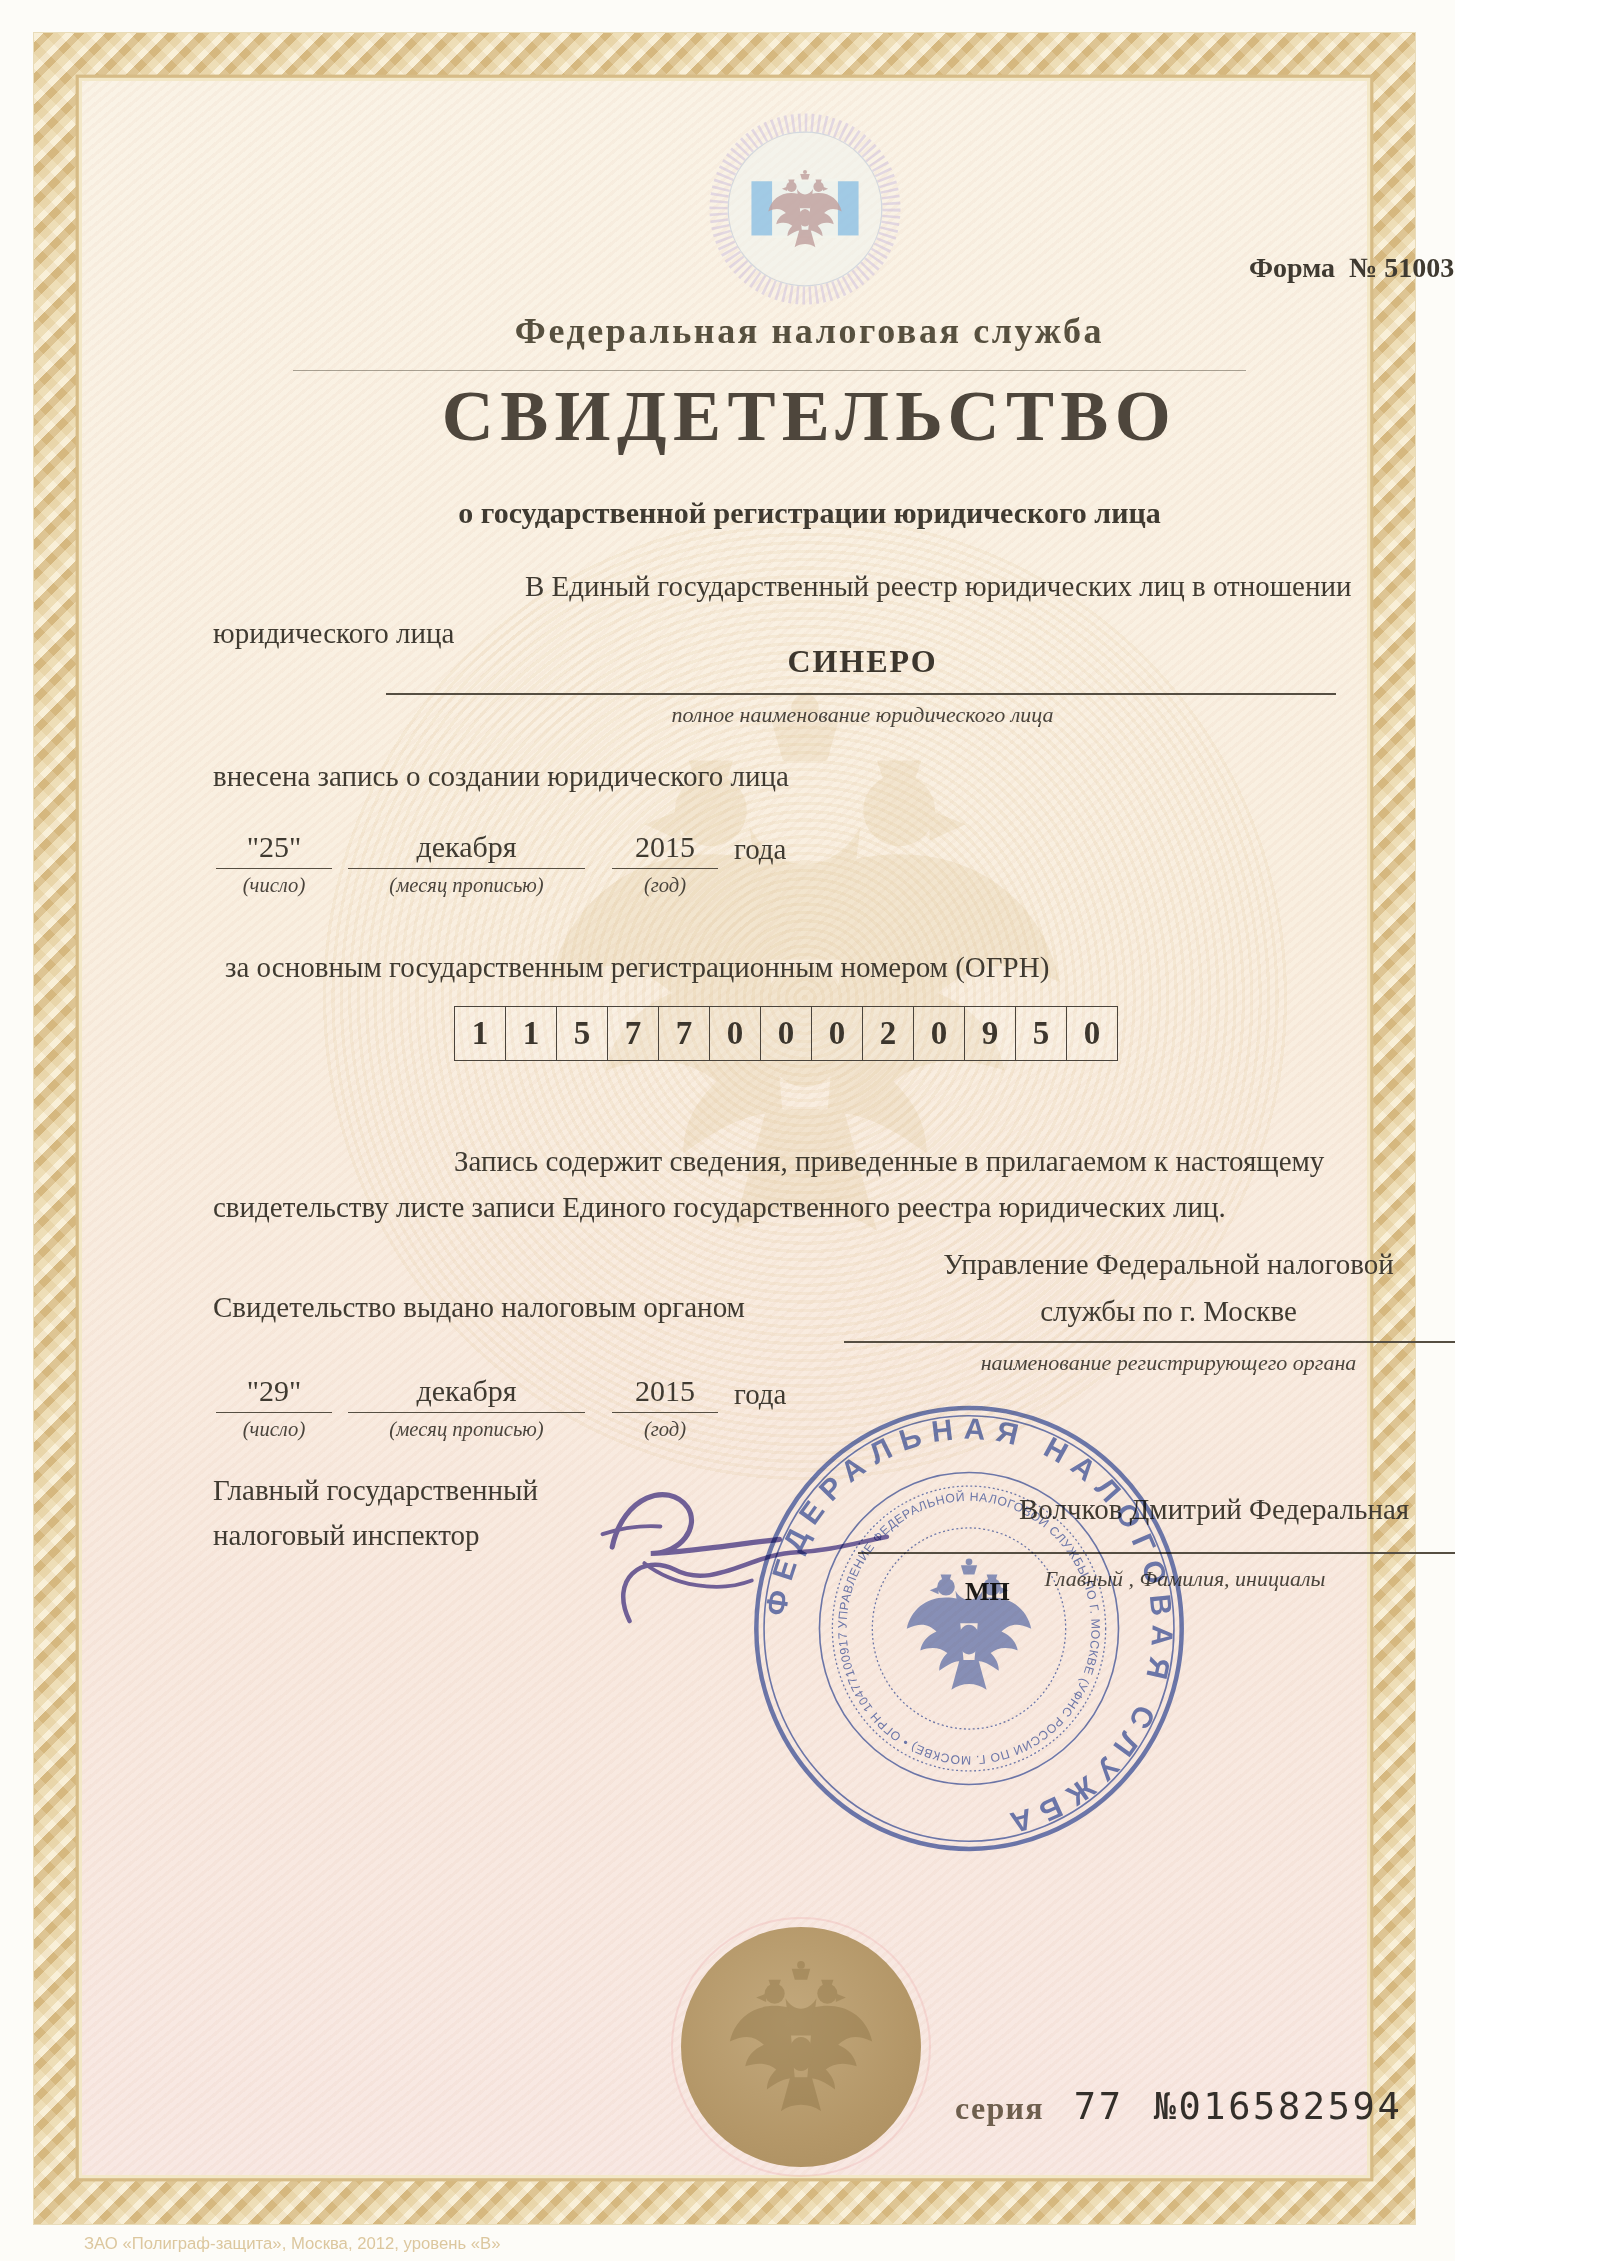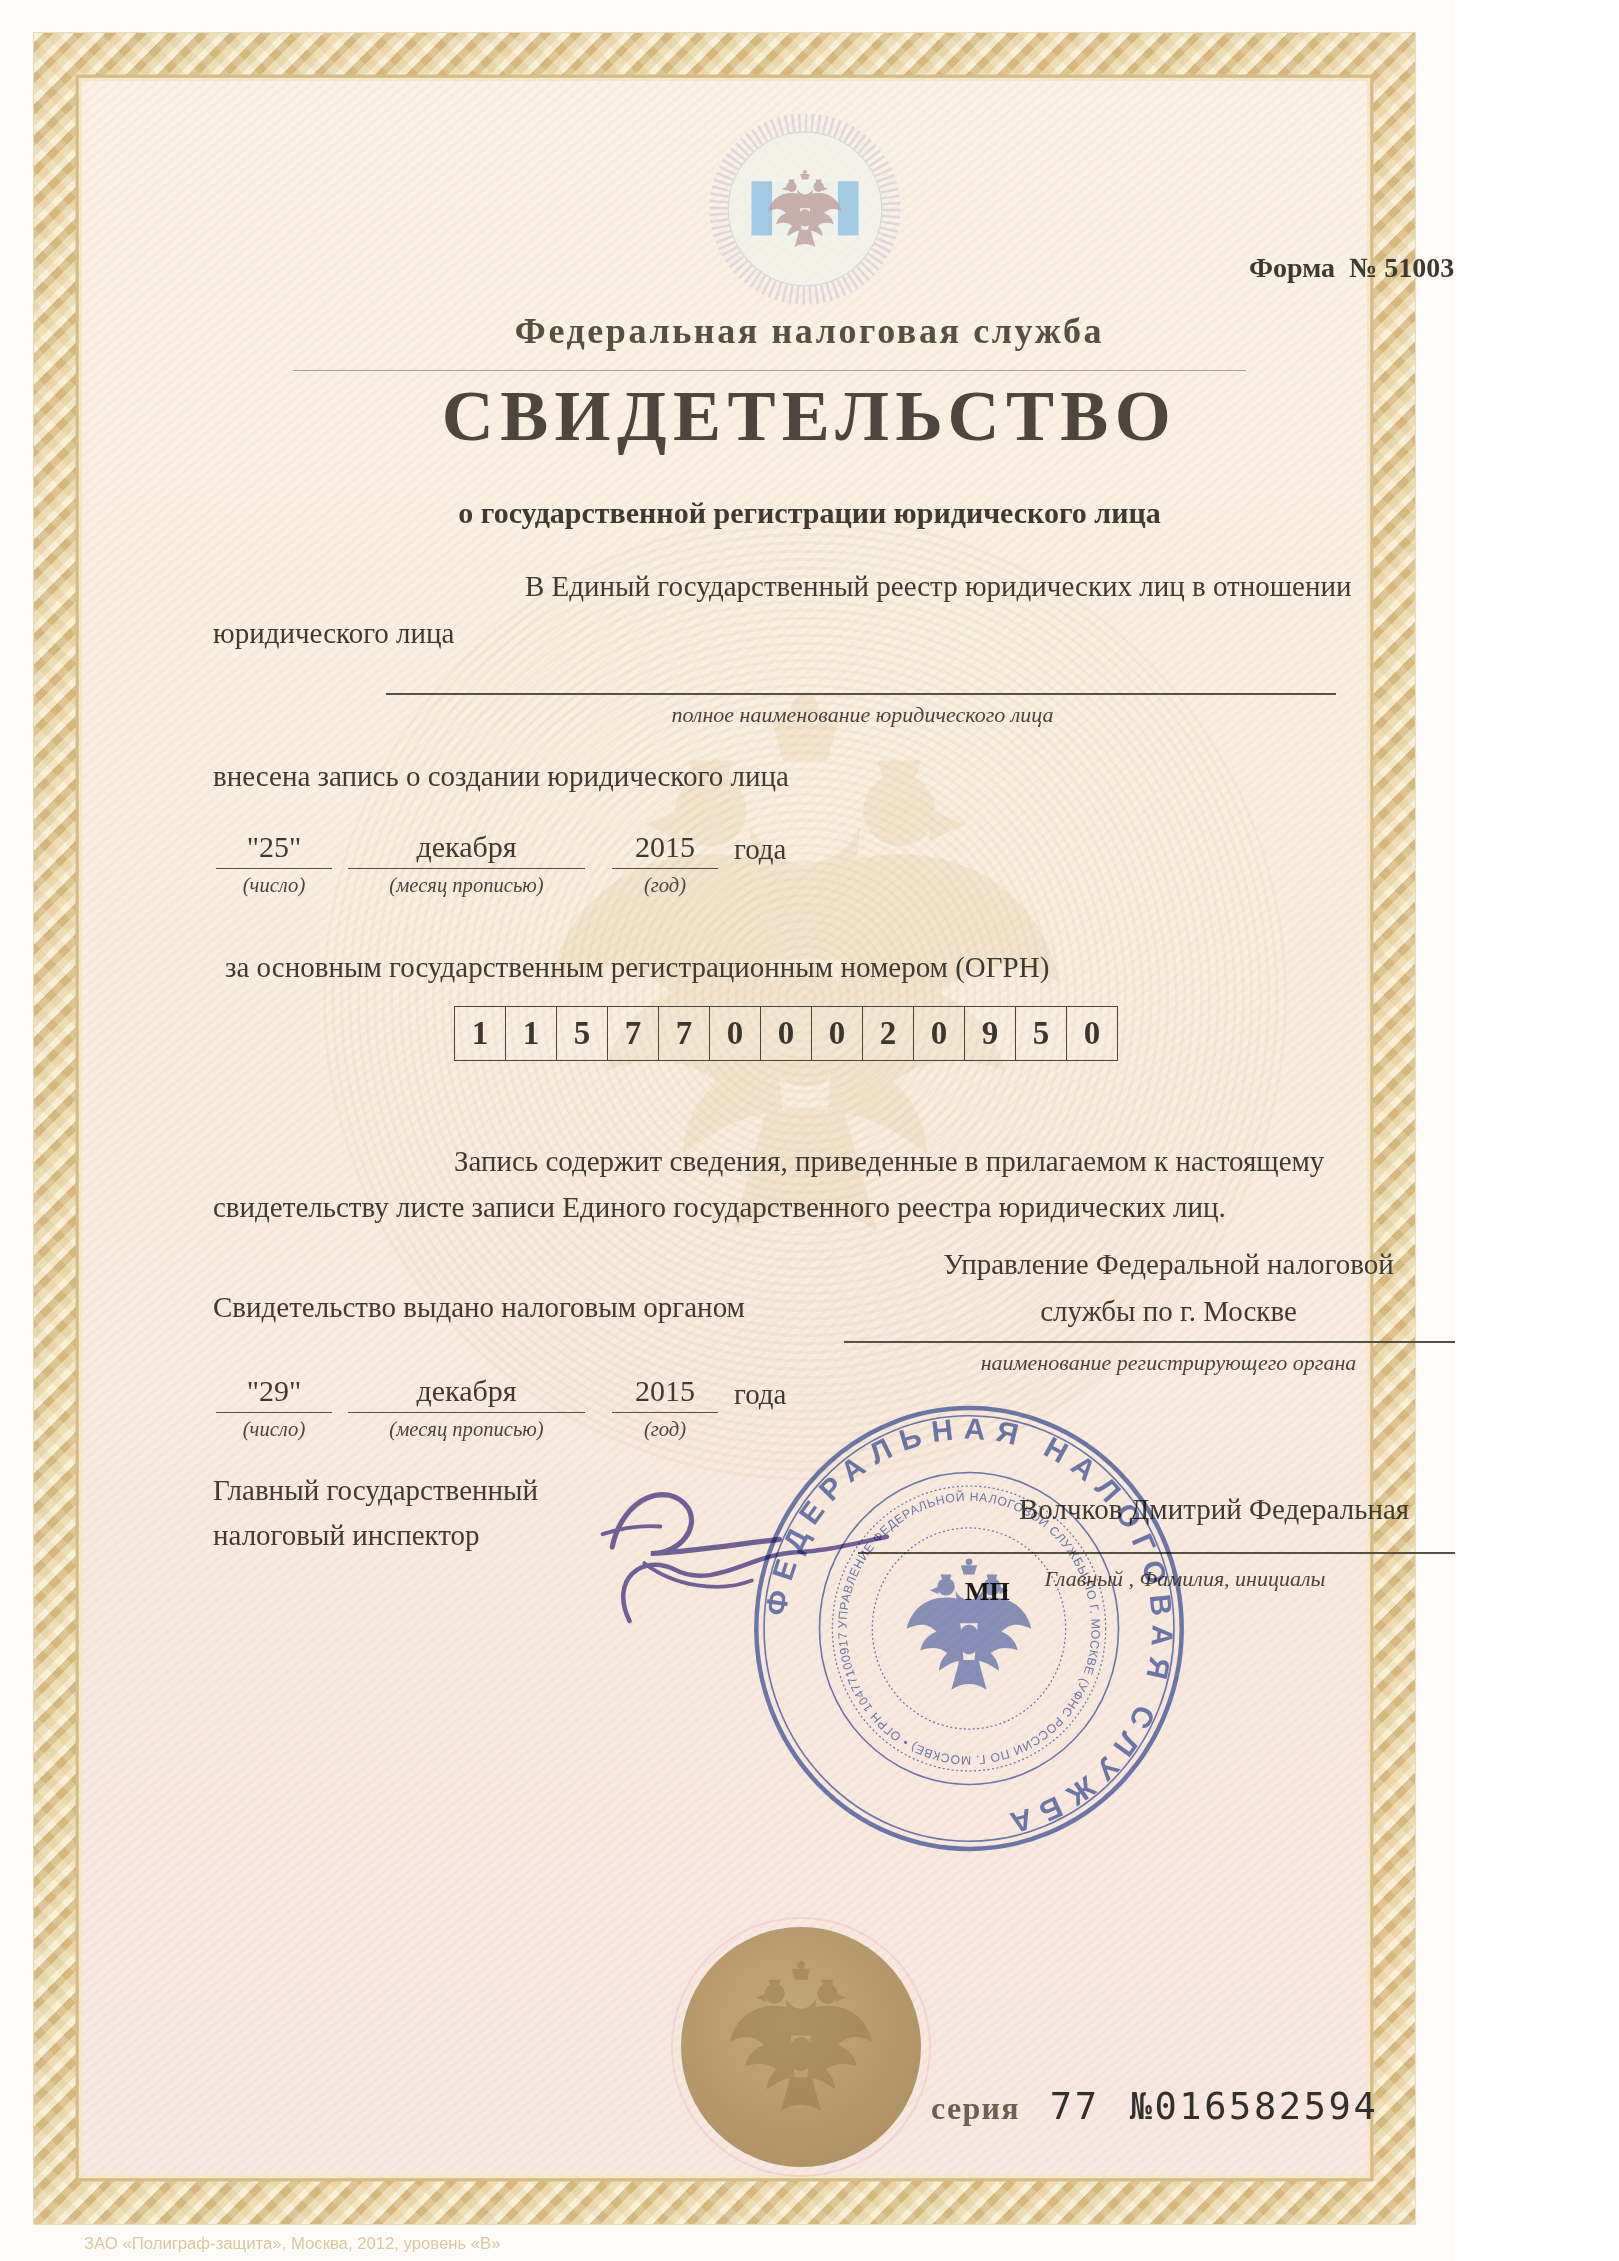--- a/index.html
+++ b/index.html
@@ -57,21 +57,21 @@
     background:radial-gradient(circle at 45% 40%, #c3a97d 0%, #b49768 60%, #a98c5d 100%);
     z-index:5;
   }
   .gold-seal::before{
     content:"";position:absolute;inset:-10.3px;border-radius:50%;
     border:2.6px solid rgba(236,170,170,.30);
   }
   .series-line{
     position:absolute;left:931px;top:2085px;z-index:5;display:flex;align-items:baseline;gap:30px;
   }
-  .series-label{font-size:32px;font-weight:bold;color:#6e5f4e;letter-spacing:1.3px;}
+  .series-label{font-size:32px;font-weight:bold;color:#6e5f4e;letter-spacing:1.3px;margin-left:24px;}
   .series-num{font-family:"DejaVu Sans Mono", monospace;font-size:37px;color:#332f2a;letter-spacing:2.6px;}
   .printer-note{position:absolute;left:84px;top:2234px;font-size:16.7px;color:#dcc79e;z-index:2;font-family:"Liberation Sans", sans-serif;}
 </style>
 </head>
 <body>
 
 <svg width="0" height="0" style="position:absolute">
   <defs>
     <symbol id="eagle" viewBox="-100 -110 200 220">
       <path d="M-12,-96 L12,-96 L8,-82 L-8,-82 Z"></path>
@@ -115,20 +115,21 @@
   <div class="abs center" style="left:0;top:310px;width:1619px;font-size:36px;font-weight:bold;letter-spacing:2.6px;color:#57503f;z-index:4;">Федеральная налоговая служба</div>
   <div class="abs thin-rule" style="left:293px;top:370px;width:953px;"></div>
 
   <div class="abs center" style="left:0;top:375px;width:1619px;font-size:72px;font-weight:bold;letter-spacing:6.4px;color:#4e463c;z-index:4;">СВИДЕТЕЛЬСТВО</div>
 
   <div class="abs body-text" style="left:525px;top:570px;">В Единый государственный реестр юридических лиц в отношении</div>
 
   <div class="abs center" style="left:0;top:496px;width:1619px;font-size:30px;font-weight:bold;color:#3f3a31;z-index:4;">о государственной регистрации юридического лица</div>
   <div class="abs body-text" style="left:213px;top:617px;">юридического лица</div>
 
+  <div class="abs center" style="left:386px;top:643px;width:953px;font-size:32px;font-weight:bold;letter-spacing:1.9px;color:#3c362d;z-index:4;">СИНЕРО</div>
   <div class="abs rule" style="left:386px;top:693px;width:950px;"></div>
   <div class="abs center caption" style="left:386px;top:702px;width:953px;z-index:4;">полное наименование юридического лица</div>
 
   <div class="abs body-text" style="left:213px;top:760px;">внесена запись о создании юридического лица</div>
 
   <div class="date-field" style="left:216px;top:830px;width:116px;">
     <div class="val">"25"</div>
     <div class="lbl">(число)</div>
   </div>
   <div class="date-field" style="left:348px;top:830px;width:237px;">

